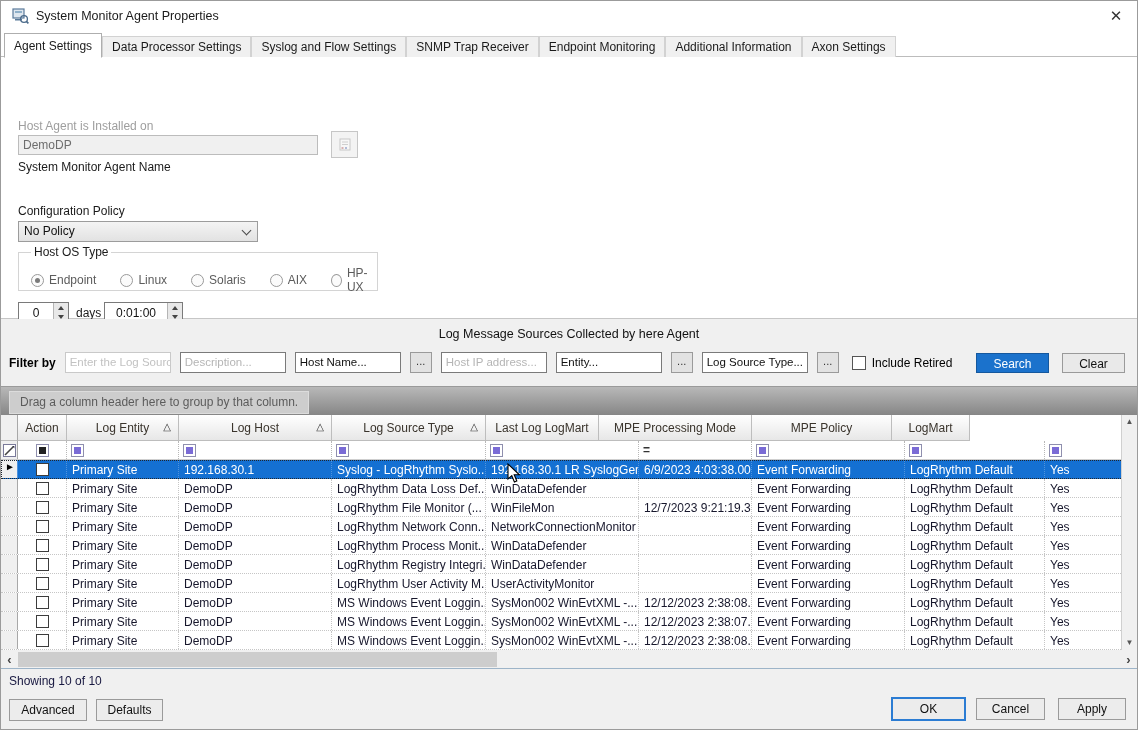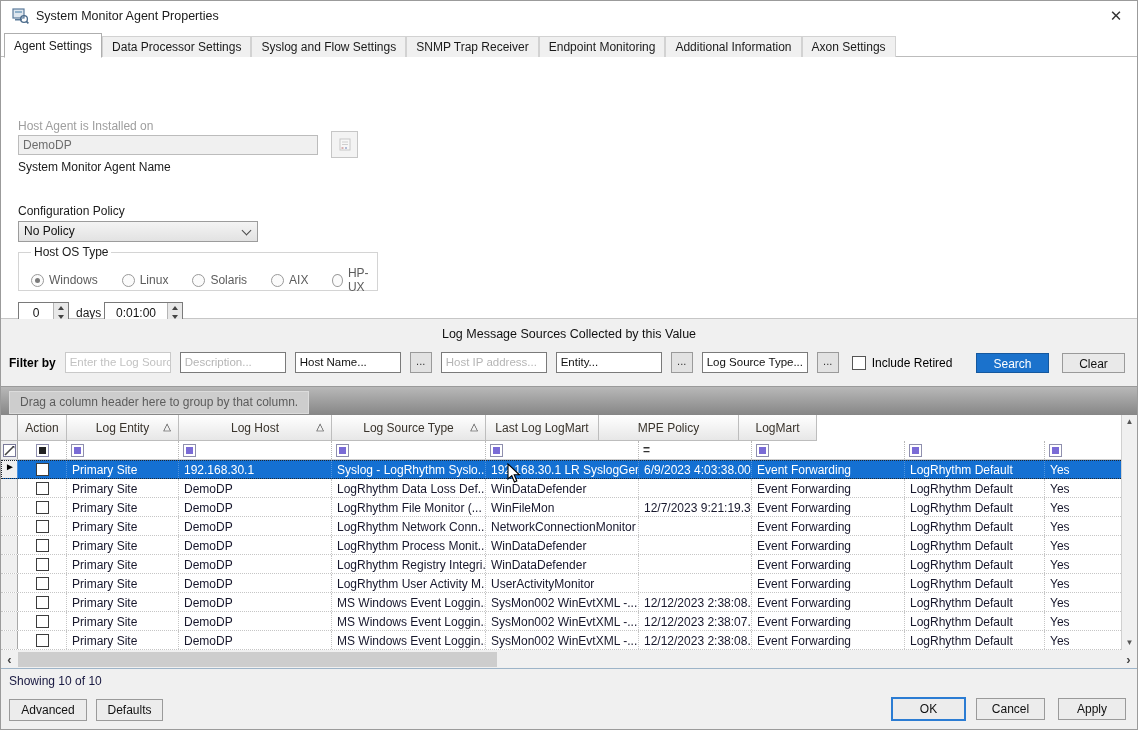--- a/index.html
+++ b/index.html
@@ -145,21 +145,21 @@
     <div class="select" style="left:17px; top:164px; width:240px;">
       <span>No Policy</span>
       <span class="chev"></span>
     </div>
 
     <fieldset class="osbox">
       <legend>Host OS Type</legend>
       <div class="radios" id="os-radios">
           <span class="radio-item">
             <span class="radio sel"></span>
-            <span>Windows</span>
+            <span>Endpoint</span>
           </span>
           <span class="radio-item">
             <span class="radio"></span>
             <span>Linux</span>
           </span>
           <span class="radio-item">
             <span class="radio"></span>
             <span>Solaris</span>
           </span>
           <span class="radio-item">
@@ -194,21 +194,21 @@
           <div class="sb">
             <i class="tri-dn"></i>
           </div>
         </div>
     </div>
 
     <div class="heartbeat" style="left:17px; top:287px;">The last heartbeat occurred on Tuesday, December 12, 2023 at 2:37:20.000 PM.</div>
   </div>
 
   <div class="sources">
-    <div class="sources-title">Log Message Sources Collected by this Value</div>
+    <div class="sources-title">Log Message Sources Collected by here Agent</div>
     <div class="filter-row" id="filter-row">
       <span class="filter-label">Filter by</span>
       <span id="filter-controls" style="display:flex; align-items:center;">
           <span class="f-input muted disabled">Enter the Log Source</span>
           <span class="f-input muted">Description...</span>
           <span class="f-input">Host Name...</span>
           <span class="f-browse">...</span>
           <span class="f-input muted">Host IP address...</span>
           <span class="f-input">Entity...</span>
           <span class="f-browse">...</span>
@@ -242,20 +242,23 @@
           <span>Log Host</span>
           <span class="sort">△</span>
         </div>
         <div class="ghcell" style="width: 154px; align-items: center;">
           <span>Log Source Type</span>
           <span class="sort">△</span>
         </div>
         <div class="ghcell" style="width: 113px;">
           <span>Last Log LogMart</span>
         </div>
+        <div class="ghcell" style="width: 153px;">
+          <span>MPE Processing Mode</span>
+        </div>
         <div class="ghcell" style="width: 140px;">
           <span>MPE Policy</span>
         </div>
         <div class="ghcell" style="width: 78px;">
           <span>LogMart</span>
         </div>
       </div>
     <div class="filter-cells" id="grid-filter-row">
         <div class="fcell indic" style="width: 17px;">
           <svg width="13" height="13" viewBox="0 0 13 13">

